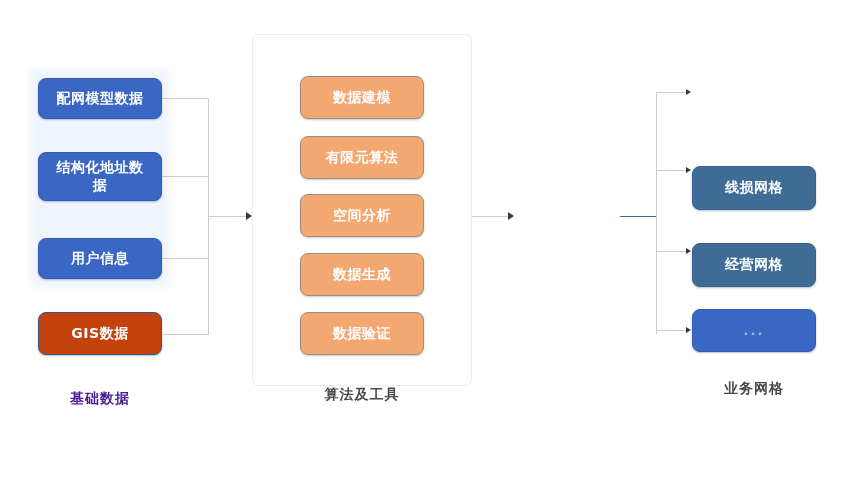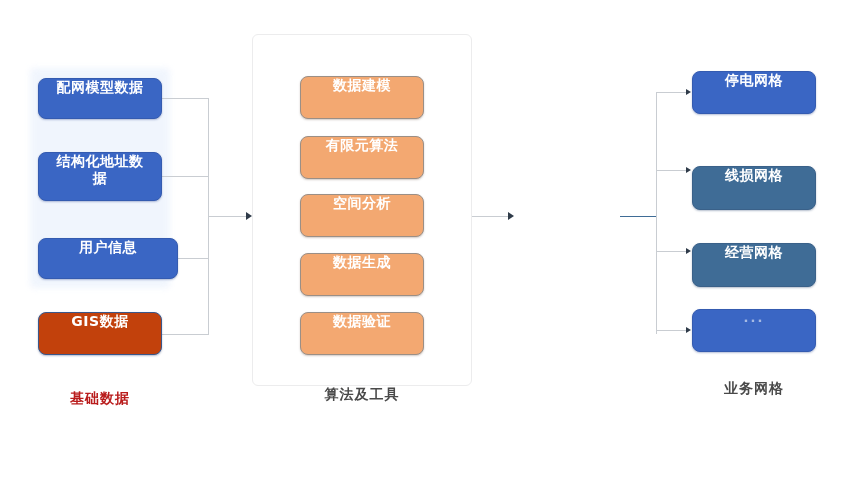--- a/index.html
+++ b/index.html
@@ -16,20 +16,21 @@
     height: 477px;
     background: #ffffff;
     overflow: hidden;
   }
 
   
   .node {
     position: absolute;
     box-sizing: border-box;
     display: flex;
+    align-items: center;
     justify-content: center;
     text-align: center;
     border-radius: 8px;
     color: #ffffff;
     line-height: 1.22;
     letter-spacing: 0.5px;
     z-index: 4;
   }
 
   .node-blue {
@@ -119,41 +120,41 @@
 
   
   .caption {
     position: absolute;
     text-align: center;
     font-size: 14px;
     font-weight: 700;
     letter-spacing: 1px;
     z-index: 4;
   }
-  .caption-blue { color: #b91c1c; }
+  .caption-blue { color: #4c1d95; }
   .caption-gray { color: #4a4a4a; text-align: center; }
 </style>
 </head>
 <body>
 
 <div id="canvas">
 
   <div class="halo" style="left:30px; top:68px; width:140px; height:220px;"></div>
 
   <div class="panel" style="left:252px; top:34px; width:220px; height:352px;"></div>
 
   <div class="node node-blue" style="left:38px; top:78px; width:124px; height:41px;">
     <span>配网模型数据</span>
   </div>
 
   <div class="node node-blue" style="left:38px; top:152px; width:124px; height:49px; padding:0 12px;">
     <span>结构化地址数据</span>
   </div>
 
-  <div class="node node-blue" style="left:38px; top:238px; width:140px; height:41px;">
+  <div class="node node-blue" style="left:38px; top:238px; width:124px; height:41px;">
     <span>用户信息</span>
   </div>
 
   <div class="node node-blue-muted" style="left:38px; top:312px; width:124px; height:43px;">
     <span>GIS数据</span>
   </div>
 
   <div class="line-h" style="left:162px; top:98px; width:46px;"></div>
   <div class="line-h" style="left:162px; top:176px; width:46px;"></div>
   <div class="line-h" style="left:162px; top:258px; width:46px;"></div>
@@ -196,23 +197,20 @@
 
   <div class="line-h" style="left:656px; top:170px; width:32px;"></div>
   <div class="arrow arrow-sm" style="left:686px; top:167px;"></div>
 
   <div class="line-h" style="left:656px; top:251px; width:32px;"></div>
   <div class="arrow arrow-sm" style="left:686px; top:248px;"></div>
 
   <div class="line-h" style="left:656px; top:330px; width:32px;"></div>
   <div class="arrow arrow-sm" style="left:686px; top:327px;"></div>
 
-  <div class="node node-blue" style="left:692px; top:71px; width:124px; height:43px;">
-    <span>停电网格</span>
-  </div>
 
   <div class="node node-steel" style="left:692px; top:148px; width:124px; height:44px; font-size:14px;margin-top:18px;">
     <span>线损网格</span>
   </div>
 
   <div class="node node-steel" style="left:692px; top:243px; width:124px; height:44px; font-size:14px;">
     <span>经营网格</span>
   </div>
 
   <div class="node node-blue" style="left:692px; top:309px; width:124px; height:43px;">

